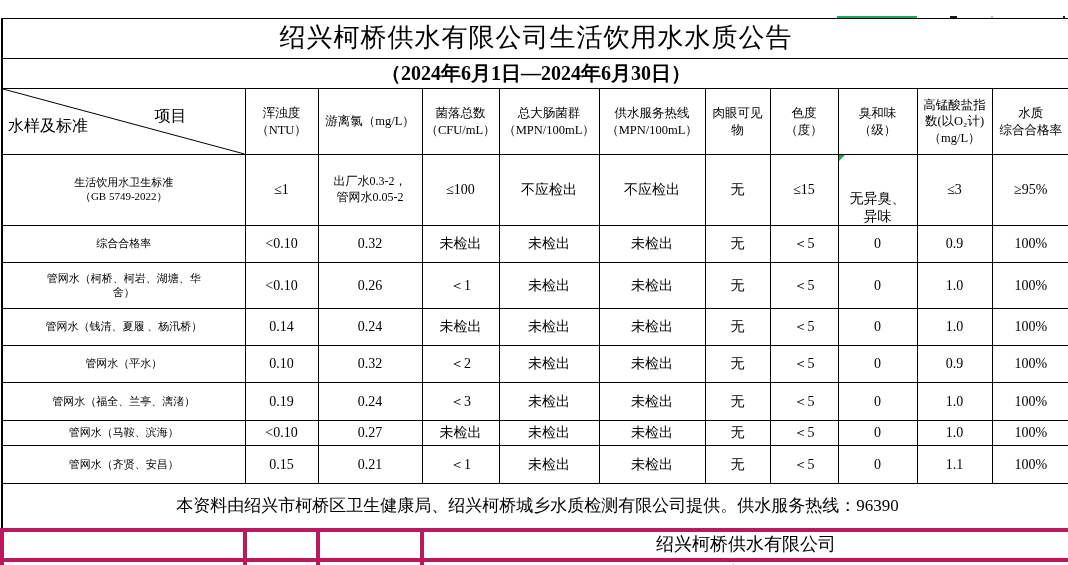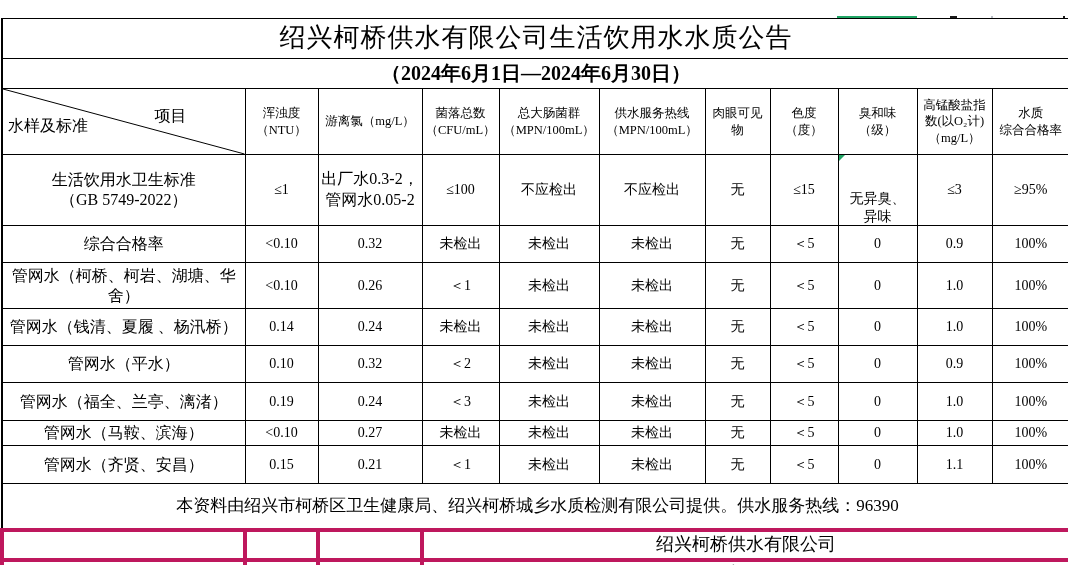--- a/index.html
+++ b/index.html
@@ -24,23 +24,23 @@
     border:1px solid #000; padding:0 1px; text-align:center; vertical-align:middle;
     white-space:pre-line; overflow:hidden; line-height:1.25;
   }
   tr.title-row td { font-size:26px; letter-spacing:1px; }
   tr.subtitle-row td { font-size:20px;font-weight:bold; }
   tr.header-row td { font-size:12.5px; line-height:1.3; }
   td.corner { position:relative; }
   td.corner svg { position:absolute; left:0; top:0; width:100%; height:100%; }
   .corner-top { position:absolute; top:17px; right:58px; font-size:16px; }
   .corner-bottom { position:absolute; left:5px; top:27px; font-size:16px; }
-  td.rowlabel { font-size:16px; }
+  td.rowlabel { font-size:11px; }
   td.val { font-size:14px; }
-  td.val-small { font-size:16px; line-height:1.3; }
+  td.val-small { font-size:12px; line-height:1.3; }
   td.flagcell { position:relative; }
   .flag {
     position:absolute; left:0; top:0; width:0; height:0;
     border-top:6px solid #21a565; border-right:6px solid transparent;
   }
   tr.source-row td { text-align:center; font-size:17px; padding-left:4px; }
   tr.ghost td { border:4px solid #be185d; font-size:18px; }
   tr.ghost td.sig { text-align:center; }
   
   tr.h40{height:40px} tr.h30{height:30px} tr.h63{height:63px} tr.h55{height:55px}

